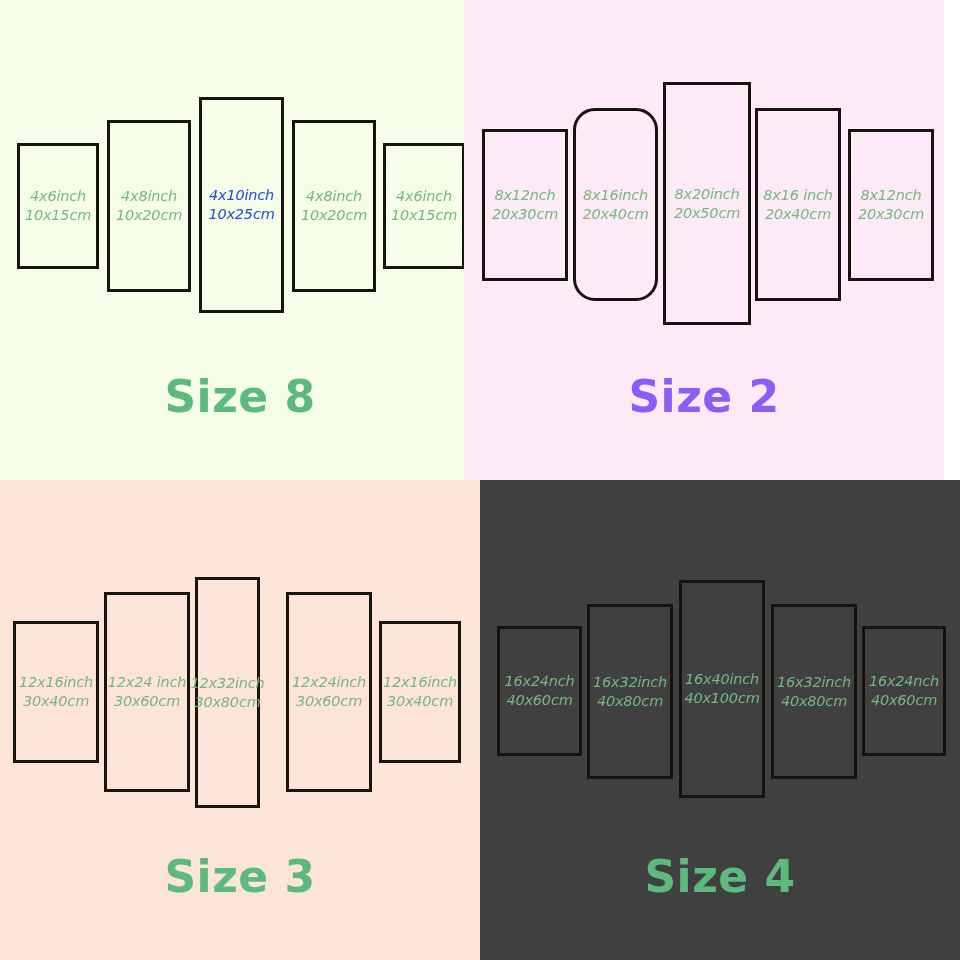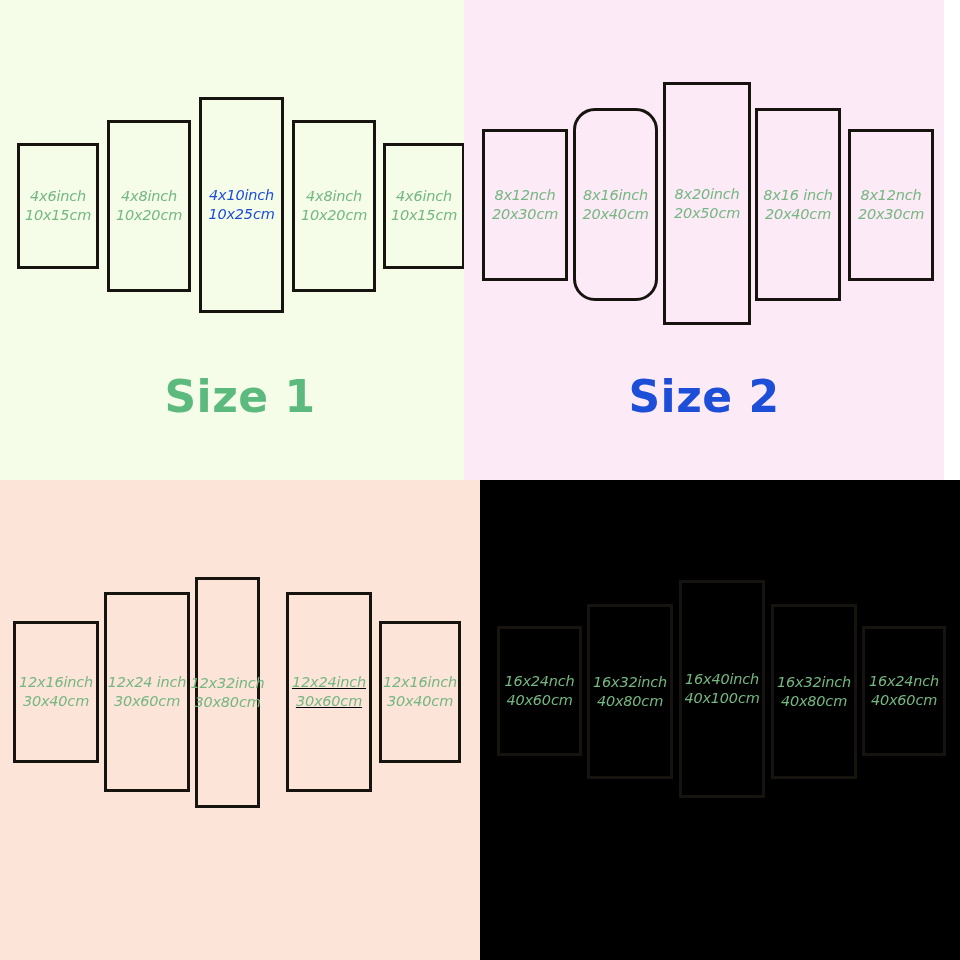--- a/index.html
+++ b/index.html
@@ -122,21 +122,21 @@
           <span class="dim-cm">10x20cm</span>
         </div>
       </div>
       <div class="panel" style="left: 383px; top: 143px; width: 82px; height: 126px; border-color: rgb(23, 20, 15);">
         <div class="panel-label" style="color: rgb(116, 183, 129);">
           <span class="dim-in">4x6inch</span>
           <span class="dim-cm">10x15cm</span>
         </div>
       </div>
     </div>
-    <div class="size-title" style="top: 371px; color: rgb(92, 186, 127);">Size 1</div>
+    <div class="size-title" style="top: 371px; color: rgb(92, 186, 127);">Size 8</div>
   </div>
 
   <div class="quadrant" id="q2" style="background: rgb(253, 234, 247);">
     <div class="panel-stage">
       <div class="panel" style="left: 18px; top: 129px; width: 86px; height: 152px; border-color: rgb(23, 20, 15);">
         <div class="panel-label" style="color: rgb(116, 183, 129);">
           <span class="dim-in">8x12nch</span>
           <span class="dim-cm">20x30cm</span>
         </div>
       </div>
@@ -158,21 +158,21 @@
           <span class="dim-cm">20x40cm</span>
         </div>
       </div>
       <div class="panel" style="left: 384px; top: 129px; width: 86px; height: 152px; border-color: rgb(23, 20, 15);">
         <div class="panel-label" style="color: rgb(116, 183, 129);">
           <span class="dim-in">8x12nch</span>
           <span class="dim-cm">20x30cm</span>
         </div>
       </div>
     </div>
-    <div class="size-title" style="top: 371px; color: #1d4ed8;">Size 2</div>
+    <div class="size-title" style="top: 371px; color: #8b5cf6;">Size 2</div>
   </div>
 
   <div class="quadrant" id="q3" style="background: rgb(253, 228, 216);">
     <div class="panel-stage">
       <div class="panel" style="left: 13px; top: 141px; width: 86px; height: 142px; border-color: rgb(23, 20, 15);">
         <div class="panel-label overflow-label" style="color: rgb(116, 183, 129);">
           <span class="dim-in">12x16inch</span>
           <span class="dim-cm">30x40cm</span>
         </div>
       </div>
@@ -181,36 +181,37 @@
           <span class="dim-in">12x24 inch</span>
           <span class="dim-cm">30x60cm</span>
         </div>
       </div>
       <div class="panel" style="left: 195px; top: 97px; width: 65px; height: 231px; border-color: rgb(23, 20, 15);">
         <div class="panel-label overflow-label" style="color: rgb(116, 183, 129);">
           <span class="dim-in">12x32inch</span>
           <span class="dim-cm">30x80cm</span>
         </div>
       </div>
-      <div class="panel" style="left: 286px; top: 112px; width: 86px; height: 200px; border-color: rgb(23, 20, 15); text-decoration: underline;">
+      <div class="panel" style="left: 286px; top: 112px; width: 86px; height: 200px; border-color: rgb(23, 20, 15);">
         <div class="panel-label overflow-label" style="color: rgb(116, 183, 129);">
           <span class="dim-in">12x24inch</span>
           <span class="dim-cm">30x60cm</span>
         </div>
       </div>
       <div class="panel" style="left: 379px; top: 141px; width: 82px; height: 142px; border-color: rgb(23, 20, 15);">
         <div class="panel-label overflow-label" style="color: rgb(116, 183, 129);">
           <span class="dim-in">12x16inch</span>
           <span class="dim-cm">30x40cm</span>
         </div>
       </div>
     </div>
-  </div>
-
-  <div class="quadrant" id="q4" style="background: #000000;">
+    <div class="size-title" style="top: 371px; color: rgb(92, 186, 127);">Size 3</div>
+  </div>
+
+  <div class="quadrant" id="q4" style="background: #404040;">
     <div class="panel-stage">
       <div class="panel" style="left: 17px; top: 146px; width: 85px; height: 130px; border-color: rgb(23, 20, 15);">
         <div class="panel-label" style="color: rgb(116, 183, 129);">
           <span class="dim-in">16x24nch</span>
           <span class="dim-cm">40x60cm</span>
         </div>
       </div>
       <div class="panel" style="left: 107px; top: 124px; width: 86px; height: 175px; border-color: rgb(23, 20, 15);">
         <div class="panel-label" style="color: rgb(116, 183, 129);">
           <span class="dim-in">16x32inch</span>
@@ -229,15 +230,16 @@
           <span class="dim-cm">40x80cm</span>
         </div>
       </div>
       <div class="panel" style="left: 382px; top: 146px; width: 84px; height: 130px; border-color: rgb(23, 20, 15);">
         <div class="panel-label" style="color: rgb(116, 183, 129);">
           <span class="dim-in">16x24nch</span>
           <span class="dim-cm">40x60cm</span>
         </div>
       </div>
     </div>
+    <div class="size-title" style="top: 371px; color: rgb(92, 186, 127);">Size 4</div>
   </div>
 
 </div>
 
 </body></html>

